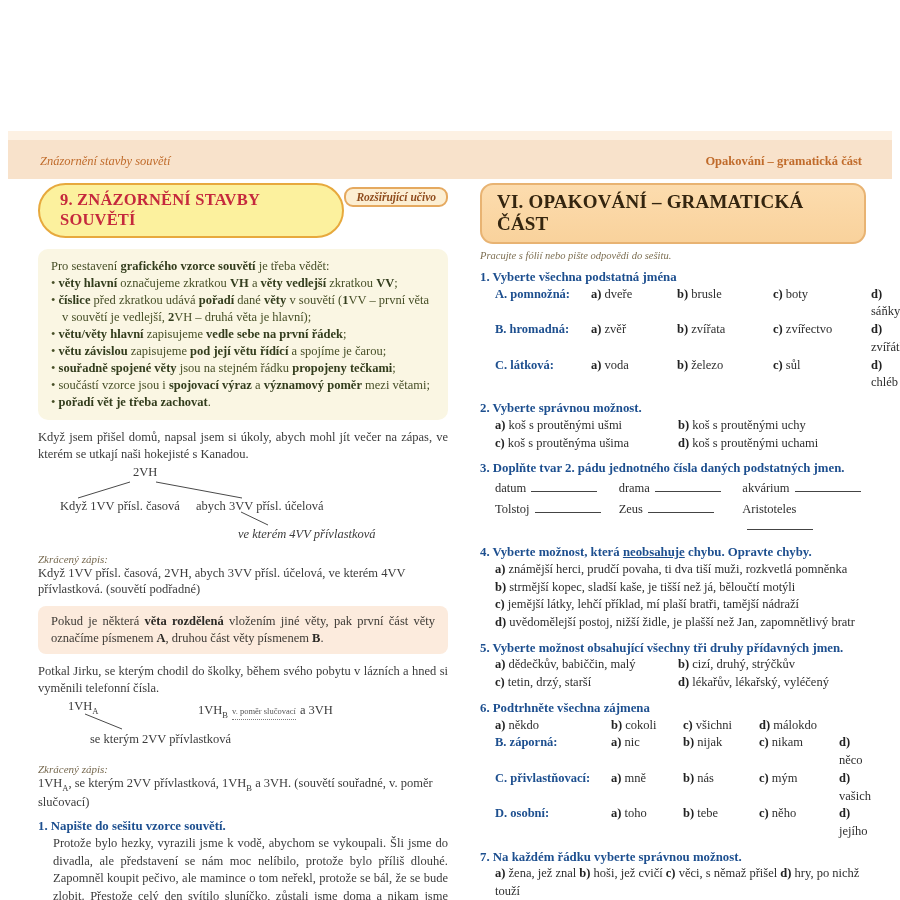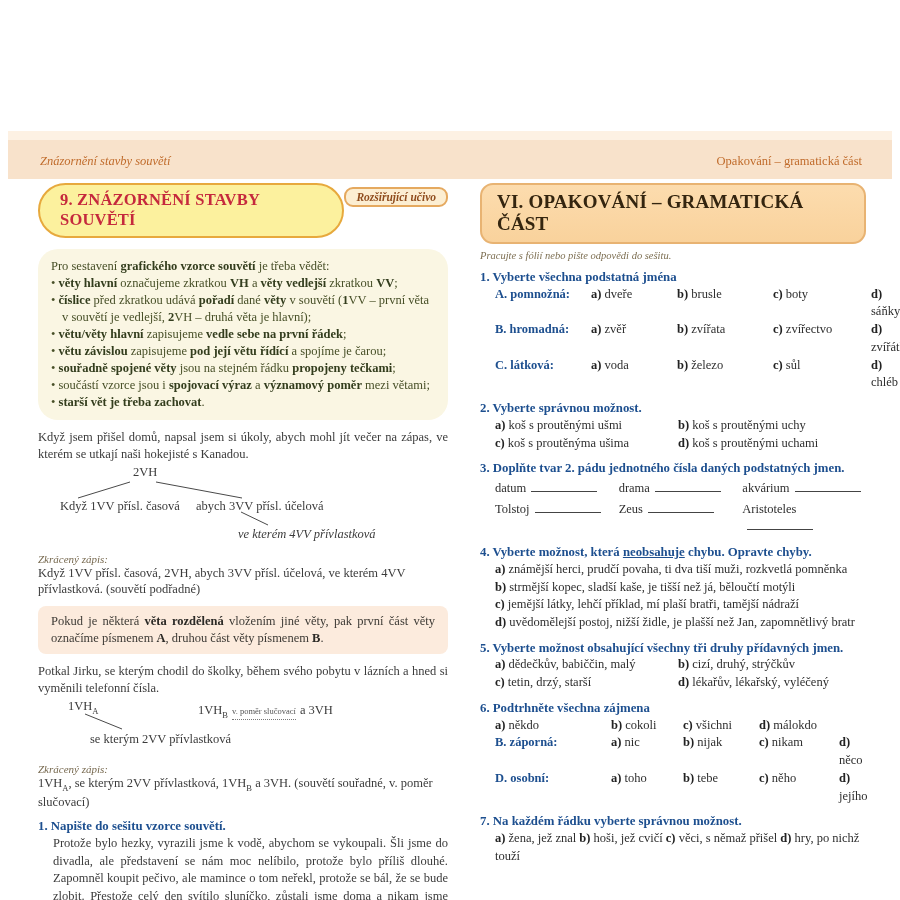--- a/index.html
+++ b/index.html
@@ -2,35 +2,35 @@
 <html><head>
 <meta charset="utf-8">
 <style>
   html,body{margin:0;padding:0;background:#ffffff;}
   body{width:900px;height:900px;position:relative;overflow:hidden;
        font-family:"Liberation Serif","DejaVu Serif",serif;color:#333;}
   .band{position:absolute;left:8px;right:8px;top:131px;height:48px;
         background:linear-gradient(#fdf1e3 0 18%,#f8e2cb 18% 100%);}
   .runhead{position:absolute;top:154px;font-size:12.5px;color:#c06b2b;}
   .runhead.left{left:40px;font-style:italic;}
-  .runhead.right{right:38px;text-align:right;}
+  .runhead.right{right:38px;text-align:right;font-weight:bold;}
 
   .page{position:absolute;top:183px;}
   #leftpage{left:38px;width:410px;}
   #rightpage{left:480px;width:386px;}
 
   
   .titlerow{display:flex;align-items:flex-start;}
   .cloud{background:#fcf19e;border:2px solid #e7a93d;border-radius:28px;
          padding:5px 20px 6px 20px;font-size:16.5px;font-weight:bold;color:#c5293d;
          letter-spacing:.2px;box-shadow:0 0 0 2px #fcf19e inset;}
   .badge{margin-left:auto;margin-top:4px;background:#fceed2;border:2px solid #e5a95f;
          border-radius:9px;padding:2px 10px;font-size:11.5px;font-style:italic;
          font-weight:bold;color:#8f4c1d;white-space:nowrap;}
-  .infobox{margin-top:11px;background:#faf6e3;border-radius:20px;padding:9px 13px;
+  .infobox{margin-top:11px;background:#faf6e3;border-radius:10px;padding:9px 13px;
            font-size:12.5px;line-height:1.36;color:#474f27;}
   .infobox b{color:#333d1d;}
   .infobox .bullet{padding-left:11px;text-indent:-11px;}
   .para{margin-top:9px;font-size:12.5px;line-height:1.35;color:#3b3b3b;text-align:justify;}
   .diagram{position:relative;margin-top:2px;}
   .diagram svg{position:absolute;left:0;top:0;}
   .dnode{position:absolute;font-size:12.5px;color:#3b3b3b;white-space:nowrap;}
   .zkr{margin-top:2px;font-size:11px;font-style:italic;color:#76684e;}
   .zkrline{font-size:12.5px;color:#3b3b3b;line-height:1.3;}
   sub{font-size:8.5px;}
@@ -76,21 +76,21 @@
   </div>
 
   <div class="infobox">
     <div>Pro sestavení <b>grafického vzorce souvětí</b> je třeba vědět:</div>
     <div class="bullet">• <b>věty hlavní</b> označujeme zkratkou <b>VH</b> a <b>věty vedlejší</b> zkratkou <b>VV</b>;</div>
     <div class="bullet">• <b>číslice</b> před zkratkou udává <b>pořadí</b> dané <b>věty</b> v souvětí (<b>1</b>VV – první věta v souvětí je vedlejší, <b>2</b>VH – druhá věta je hlavní);</div>
     <div class="bullet">• <b>větu/věty hlavní</b> zapisujeme <b>vedle sebe na první řádek</b>;</div>
     <div class="bullet">• <b>větu závislou</b> zapisujeme <b>pod její větu řídící</b> a spojíme je čarou;</div>
     <div class="bullet">• <b>souřadně spojené věty</b> jsou na stejném řádku <b>propojeny tečkami</b>;</div>
     <div class="bullet">• součástí vzorce jsou i <b>spojovací výraz</b> a <b>významový poměr</b> mezi větami;</div>
-    <div class="bullet">• <b>starší vět je třeba zachovat</b>.</div>
+    <div class="bullet">• <b>pořadí vět je třeba zachovat</b>.</div>
   </div>
 
   <div class="para">Když jsem přišel domů, napsal jsem si úkoly, abych mohl jít večer na zápas, ve kterém se utkají naši hokejisté s Kanadou.</div>
 
   <div class="diagram" style="height:86px;">
     <svg width="410" height="86">
       <line x1="92" y1="17" x2="40" y2="33" stroke="#4a4a4a" stroke-width="1"></line>
       <line x1="118" y1="17" x2="204" y2="33" stroke="#4a4a4a" stroke-width="1"></line>
       <line x1="203" y1="47" x2="230" y2="60" stroke="#4a4a4a" stroke-width="1"></line>
     </svg>
@@ -222,20 +222,27 @@
         <span><b>d)</b> málokdo</span>
       </div>
       <div class="optgrid6">
         <span class="bluelabel">B. záporná:</span>
         <span><b>a)</b> nic</span>
         <span><b>b)</b> nijak</span>
         <span><b>c)</b> nikam</span>
         <span><b>d)</b> něco</span>
       </div>
       <div class="optgrid6">
+        <span class="bluelabel">C. přivlastňovací:</span>
+        <span><b>a)</b> mně</span>
+        <span><b>b)</b> nás</span>
+        <span><b>c)</b> mým</span>
+        <span><b>d)</b> vašich</span>
+      </div>
+      <div class="optgrid6">
         <span class="bluelabel">D. osobní:</span>
         <span><b>a)</b> toho</span>
         <span><b>b)</b> tebe</span>
         <span><b>c)</b> něho</span>
         <span><b>d)</b> jejího</span>
       </div>
     </div>
   </div>
 
   <div class="q">

